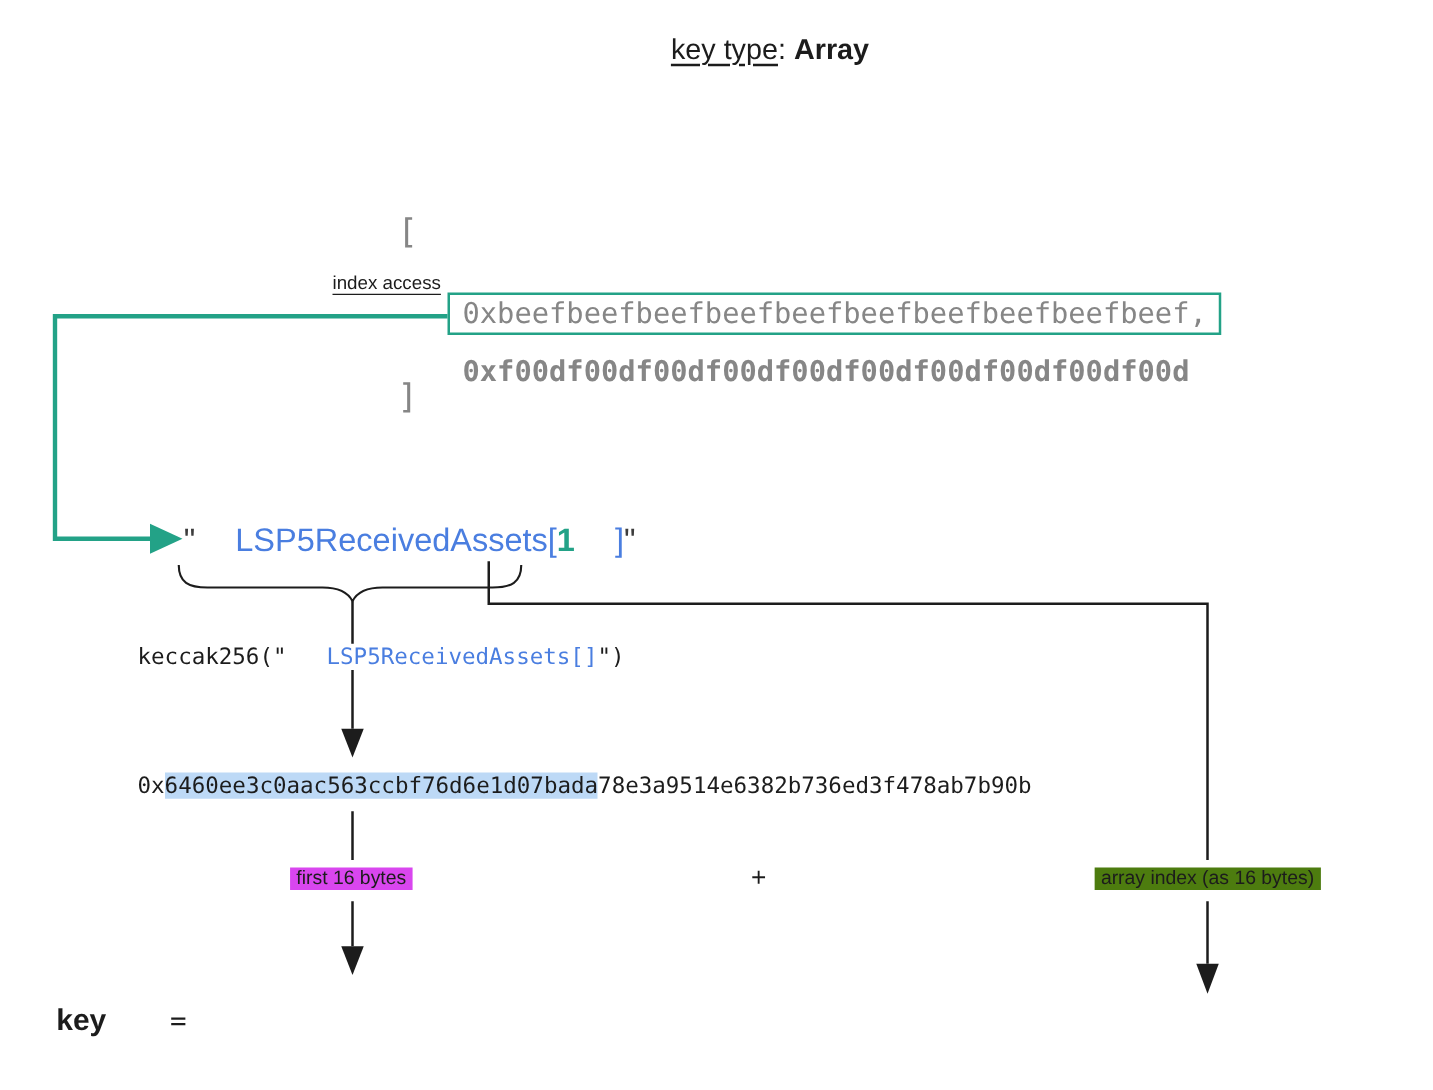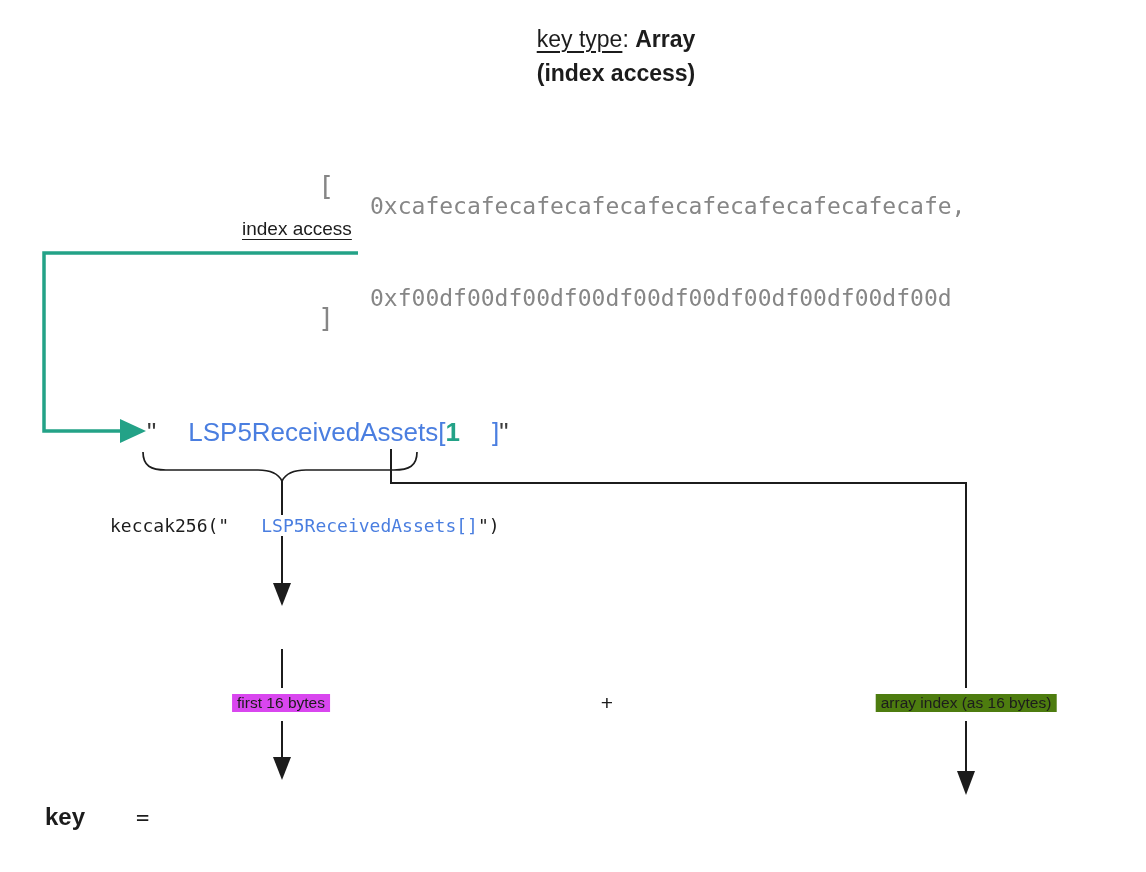--- a/index.html
+++ b/index.html
@@ -30,21 +30,21 @@
   .arraylen{top:126px;left:482px;font-size:21px;}
 
   .bracket{left:318px;font-size:27px;color:var(--gray);}
   .arr-item{left:370px;font-size:23px;color:var(--gray);white-space:pre;}
   .arr-item-box{
     left:358px;top:234px;
     border:2px solid var(--teal);
     padding:2px 10px;
     font-size:23px;color:var(--gray);white-space:pre;
   }
-  .idx-access{top:218px;left:242px;font-size:19px;text-decoration:underline;}
+  .idx-access{top:218px;left:266px;font-size:15px;text-decoration:underline;}
 
   .lsp-key{top:417px;left:147px;font-size:26px;white-space:nowrap;}
   .lsp-key .q{color:#3c3c3c;}
 
   .keccak{top:515px;left:110px;font-size:18px;background:#fff;white-space:pre;}
   .hashline{top:618px;left:110px;font-size:18px;white-space:pre;}
   .hl{background:var(--highlight);}
 
   .lbl16{top:694px;left:281px;font-size:15.5px;background:#d946ef;padding:0 5px;}
   .plus{top:691px;left:607px;font-size:21px;}
@@ -73,35 +73,35 @@
     <path class="black-line" d="M 966 721 L 966 771"></path>
     <polygon class="black-head" points="957,771 975,771 966,795"></polygon>
 
     <path class="black-line" d="M 282 649 L 282 688"></path>
     <path class="black-line" d="M 282 721 L 282 757"></path>
     <polygon class="black-head" points="273,757 291,757 282,780"></polygon>
   </svg>
 
   <div class="abs title center">
     <div><span class="u">key type</span><span>: </span><span class="b">Array</span></div>
-    <div class="b">(index access)</div>
   </div>
 
 
   <div class="abs bracket mono" style="top:170px;">[</div>
-  <div class="abs arr-item mono" style="top:193px;">0xcafecafecafecafecafecafecafecafecafecafe,</div>
-  <div class="abs arr-item mono" style="top:285px;">0xf00df00df00df00df00df00df00df00df00df00d</div>
+  <div class="abs arr-item-box mono">0xbeefbeefbeefbeefbeefbeefbeefbeefbeefbeef,</div>
+  <div class="abs arr-item mono" style="top:285px;font-weight:bold;">0xf00df00df00df00df00df00df00df00df00df00d</div>
   <div class="abs bracket mono" style="top:302px;">]</div>
 
   <div class="abs idx-access u">index access</div>
 
   <div class="abs lsp-key"><span class="q">"</span><span class="blue">LSP5ReceivedAssets[</span><span class="teal b">1</span><span class="blue">]</span><span class="q">"</span></div>
 
   <div class="abs keccak mono"><span>keccak256("</span><span class="blue">LSP5ReceivedAssets[]</span><span>")</span></div>
 
+  <div class="abs hashline mono"><span>0x</span><span class="hl">6460ee3c0aac563ccbf76d6e1d07bada</span><span>78e3a9514e6382b736ed3f478ab7b90b</span></div>
 
   <div class="abs lbl16 center">first 16 bytes</div>
   <div class="abs plus center">+</div>
   <div class="abs lblidx center">array index (as 16 bytes)</div>
 
   <div class="abs keyrow-label">key</div>
   <div class="abs keyrow-eq mono">=</div>
 
 </div>
 

